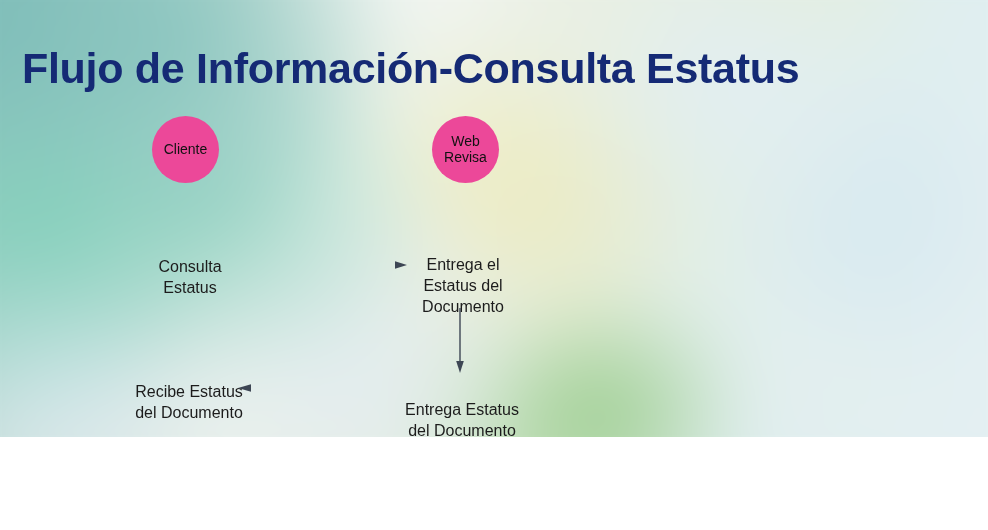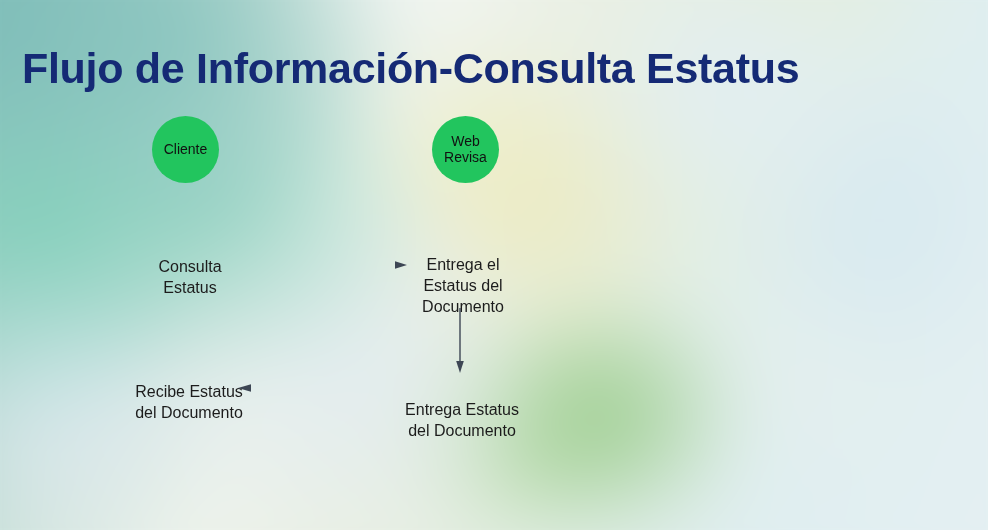--- a/index.html
+++ b/index.html
@@ -3,21 +3,21 @@
 <meta charset="utf-8">
 <style>
   html, body {
     margin: 0;
     padding: 0;
     background: #ffffff;
   }
   #slide {
     position: relative;
     width: 988px;
-    height: 530px;
+    height: 437px;
     overflow: hidden;
     font-family: "Liberation Sans", sans-serif;
   }
 
   
   #bg {
     position: absolute;
     inset: -80px;
     background-color: #e9f0ee;
     background-image:
@@ -60,21 +60,21 @@
     letter-spacing: -0.3px;
     white-space: nowrap;
   }
 
   
   .actor {
     position: absolute;
     width: 67px;
     height: 67px;
     border-radius: 50%;
-    background: #22c55e;
+    background: #ec4899;
     display: flex;
     align-items: center;
     justify-content: center;
     text-align: center;
     line-height: 1.12;
     font-size: 14px;
     color: #111111;
   }
   #actor-cliente { left: 152px; top: 116px; }
   #actor-web     { left: 432px; top: 116px; }

